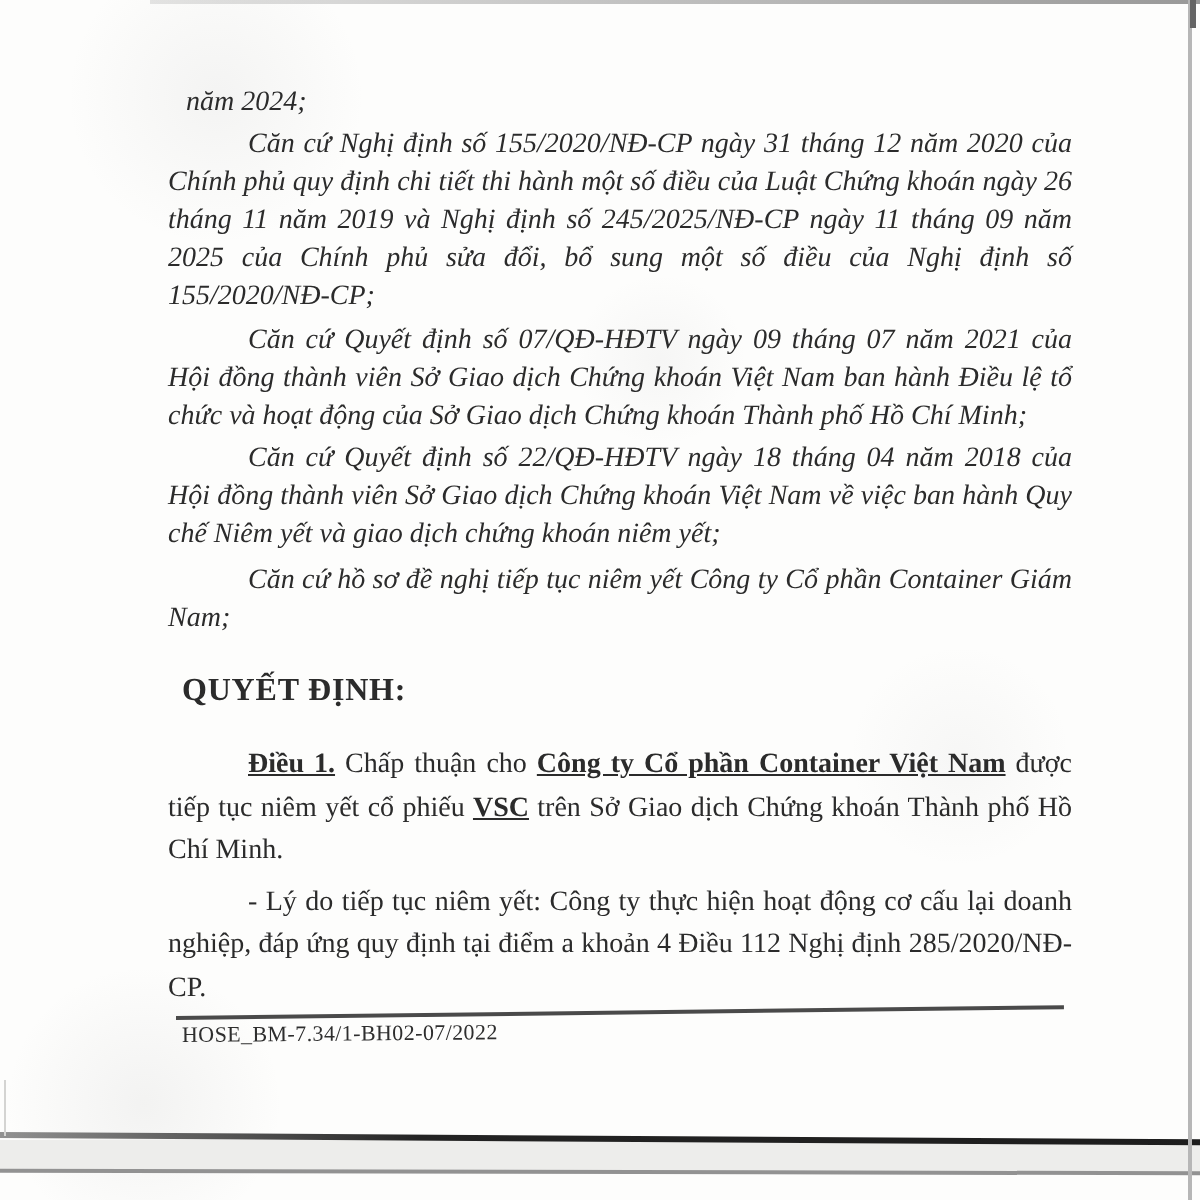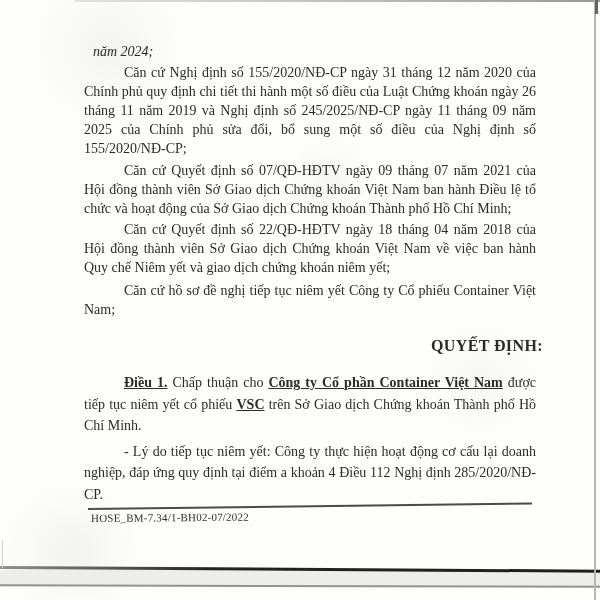--- a/index.html
+++ b/index.html
@@ -26,27 +26,27 @@
   .content {
     position: absolute; left: 84px; top: 2px; width: 452px; margin-top: 40px;
   }
   .content p {
     margin: 0 0 2px 0;
     font-size: 14px;
     line-height: 19.1px;
     text-align: justify;
   }
   .cont-line   { font-style: italic; text-indent: 9px; }
-  .recital     { text-indent: 40px; }
+  .recital     { font-style: italic; text-indent: 40px; }
   .recital.gap { margin-bottom: 4px; }
 
   .heading {
     font-size: 16px;
     font-weight: bold;
-    text-align: right;
+    text-align: left;
     letter-spacing: 0.4px;
     margin: 17px 0 16px 0;
     line-height: 20px;
     transform: translateX(7px);
   }
 
   .article {
     text-indent: 40px;
     line-height: 21.5px !important;
     margin-bottom: 4px !important;
@@ -102,21 +102,21 @@
 <div class="page">
 
   <div class="top-edge-line"></div>
 
   <div class="content">
     <p class="cont-line">năm 2024;</p>
 
     <p class="recital">Căn cứ Nghị định số 155/2020/NĐ-CP ngày 31 tháng 12 năm 2020 của Chính phủ quy định chi tiết thi hành một số điều của Luật Chứng khoán ngày 26 tháng 11 năm 2019 và Nghị định số 245/2025/NĐ-CP ngày 11 tháng 09 năm 2025 của Chính phủ sửa đổi, bổ sung một số điều của Nghị định số 155/2020/NĐ-CP;</p>
     <p class="recital">Căn cứ Quyết định số 07/QĐ-HĐTV ngày 09 tháng 07 năm 2021 của Hội đồng thành viên Sở Giao dịch Chứng khoán Việt Nam ban hành Điều lệ tổ chức và hoạt động của Sở Giao dịch Chứng khoán Thành phố Hồ Chí Minh;</p>
     <p class="recital gap">Căn cứ Quyết định số 22/QĐ-HĐTV ngày 18 tháng 04 năm 2018 của Hội đồng thành viên Sở Giao dịch Chứng khoán Việt Nam về việc ban hành Quy chế Niêm yết và giao dịch chứng khoán niêm yết;</p>
-    <p class="recital gap">Căn cứ hồ sơ đề nghị tiếp tục niêm yết Công ty Cổ phiếu Container Việt Nam;</p>
+    <p class="recital gap">Căn cứ hồ sơ đề nghị tiếp tục niêm yết Công ty Cổ phần Container Giám Nam;</p>
 
     <div class="heading">QUYẾT ĐỊNH:</div>
 
     <p class="article"><b>Điều 1.</b><span> Chấp thuận cho </span><b>Công ty Cổ phần Container Việt Nam</b><span> được tiếp tục niêm yết cổ phiếu </span><b>VSC</b><span> trên Sở Giao dịch Chứng khoán Thành phố Hồ Chí Minh.</span></p>
 
     <p class="article">- Lý do tiếp tục niêm yết: Công ty thực hiện hoạt động cơ cấu lại doanh nghiệp, đáp ứng quy định tại điểm a khoản 4 Điều 112 Nghị định 285/2020/NĐ-CP.</p>
 
   </div>
 
   <div class="footer-line"></div>

